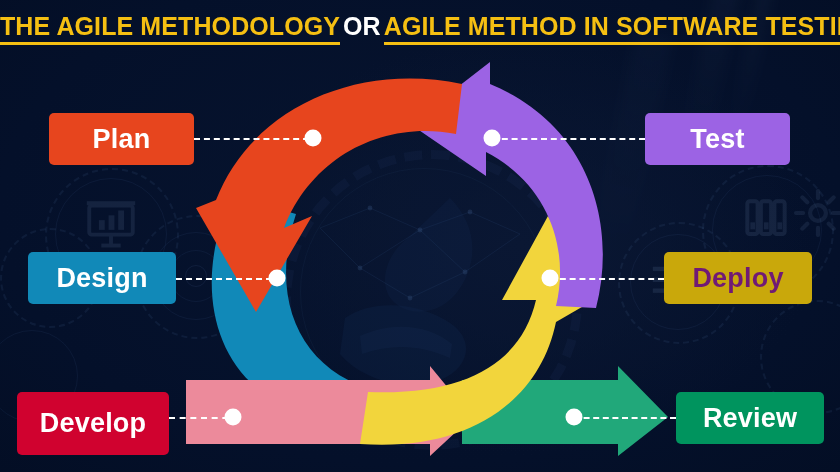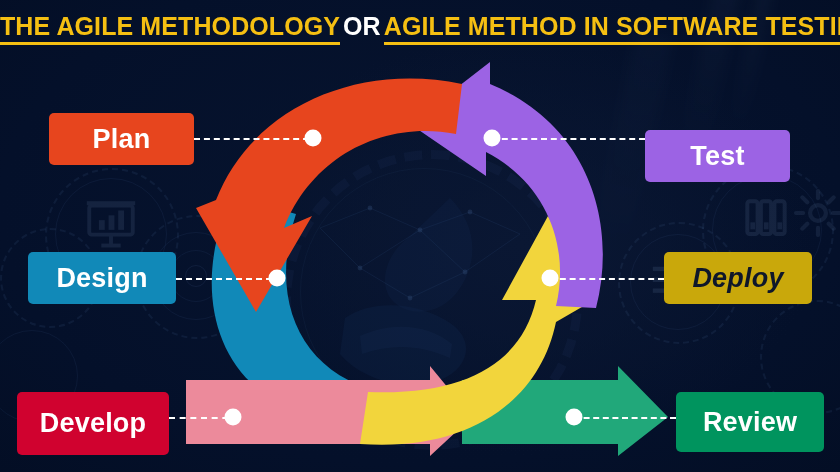--- a/index.html
+++ b/index.html
@@ -78,21 +78,21 @@
   .label{
     position:absolute;z-index:35;
     display:flex;align-items:center;justify-content:center;
     border-radius:5px;
     font-size:27px;font-weight:bold;
     color:#ffffff;
     box-sizing:border-box;
     padding:0 12px;
     letter-spacing:.2px;
   }
-  .label.dark-text{color:#0f172a;font-style:italic;}
+  .label.dark-text{color:#701a75;}
 </style>
 </head>
 <body>
 
 <div id="stage">
 
   <div class="bg-layer">
 
     <div class="streak" style="left:700px;top:-40px;width:26px;height:190px;"></div>
     <div class="streak" style="left:745px;top:-20px;width:14px;height:150px;"></div>
@@ -239,19 +239,19 @@
   <div class="dot" style="left:492px; top:138px;"></div>
   <div class="dot" style="left:550px; top:278px;"></div>
   <div class="dot" style="left:574px; top:417px;"></div>
 
   <div class="label" style="left:49px; top:113px; width:145px; height:52px; background:#e7451e;">Plan</div>
 
   <div class="label" style="left:28px; top:252px; width:148px; height:52px; background:#1189b8;">Design</div>
 
   <div class="label" style="left:17px; top:392px; width:152px; height:63px; background:#d0022f;">Develop</div>
 
-  <div class="label" style="left:645px; top:130px; width:145px; height:52px; background:#9c63e4;">Test</div>
+  <div class="label" style="left:645px; top:113px; width:145px; height:52px; background:#9c63e4;">Test</div>
 
   <div class="label dark-text" style="left:664px; top:252px; width:148px; height:52px; background:#c9a80b;">Deploy</div>
 
-  <div class="label" style="left:676px; top:392px; width:148px; height:60px; background:#00945e;">Review</div>
+  <div class="label" style="left:676px; top:392px; width:148px; height:52px; background:#00945e;">Review</div>
 
 </div>
 
 </body></html>

